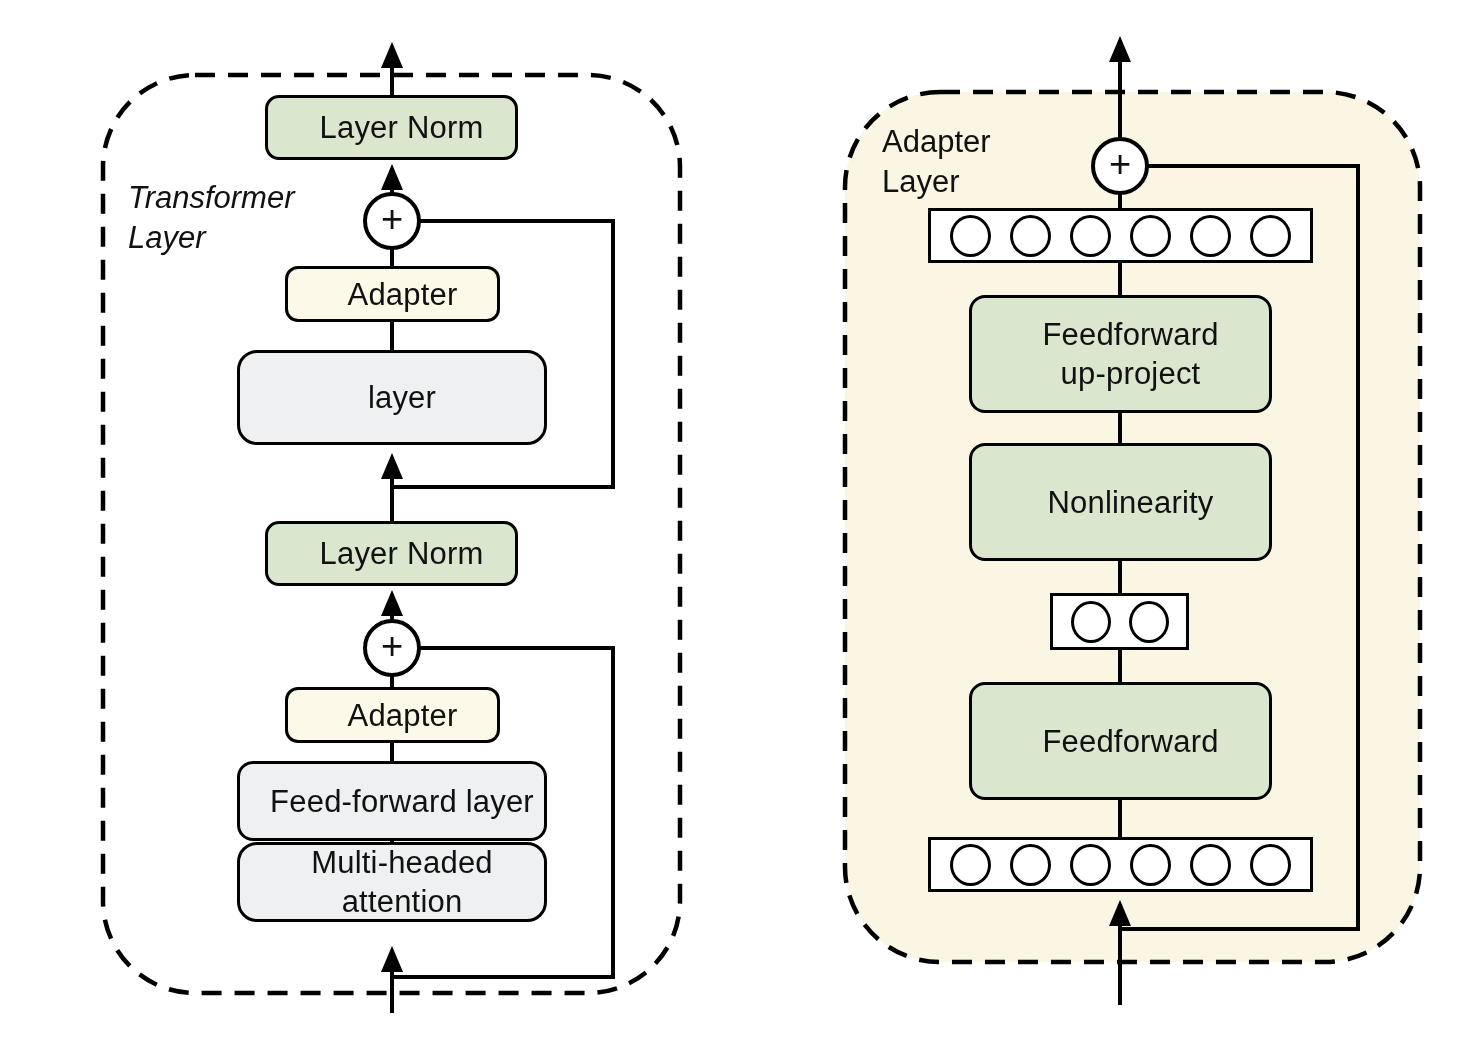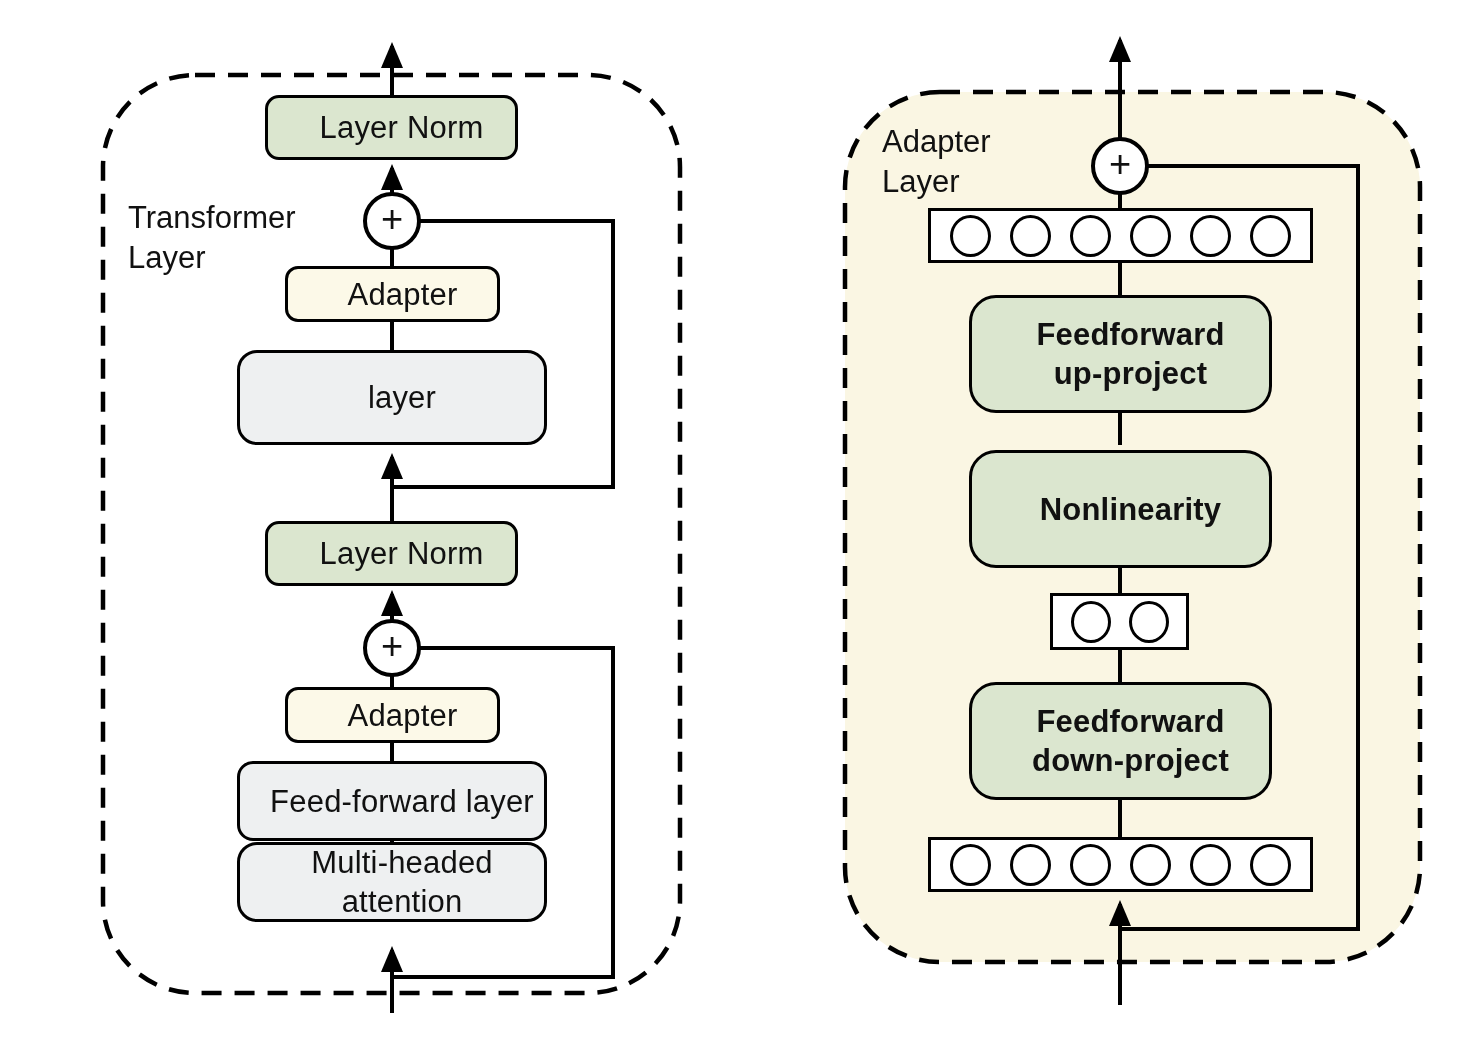--- a/index.html
+++ b/index.html
@@ -30,21 +30,21 @@
     justify-content:center;
     text-align:center;
     font-size:31px;
     line-height:39px;
     letter-spacing:0.2px;
     padding-left:20px;
   }
   .green{background:var(--box-green);border-radius:14px;}
   .cream{background:var(--box-cream);border-radius:13px;}
   .gray{background:var(--box-gray);border-radius:20px;}
-  .rgreen{background:var(--box-green);border-radius:27px;font-weight:bold;}
+  .rgreen{background:var(--box-green);border-radius:16px;}
   .feature-row{
     position:absolute;
     box-sizing:border-box;
     background:#ffffff;
     border:3.5px solid var(--line-black);
     display:flex;
     align-items:center;
     justify-content:center;
   }
   .feature-row .unit{
@@ -105,21 +105,21 @@
     <path d="M1120,263 L1120,297" stroke="#000" stroke-width="4" fill="none"></path>
     <path d="M1120,413 L1120,445" stroke="#000" stroke-width="4" fill="none"></path>
     <path d="M1120,561 L1120,595" stroke="#000" stroke-width="4" fill="none"></path>
     <path d="M1120,650 L1120,684" stroke="#000" stroke-width="4" fill="none"></path>
     <path d="M1120,800 L1120,839" stroke="#000" stroke-width="4" fill="none"></path>
     <path d="M1120,1005 L1120,904" stroke="#000" stroke-width="4" fill="none" marker-end="url(#ah)"></path>
     <path d="M1147,166 L1358,166 L1358,929 L1120,929" stroke="#000" stroke-width="4" fill="none"></path>
     <circle cx="1120" cy="166" r="27" fill="#fff" stroke="#000" stroke-width="4"></circle>
   </svg>
 
-  <div class="panel-label" style="left:128px;top:198px;">
+  <div class="panel-label" style="left:128px;top:178px;font-style:italic;">
     <span>Transformer</span>
     <span>Layer</span>
   </div>
 
   <div class="box green" style="left:265px;top:95px;width:253px;height:65px;">
     <span>Layer Norm</span>
   </div>
   <div class="plus" style="left:392px;top:221px;">+</div>
   <div class="box cream" style="left:285px;top:266px;width:215px;height:56px;">
     <span>Adapter</span>
@@ -155,32 +155,31 @@
     <div class="unit"></div>
     <div class="unit"></div>
     <div class="unit"></div>
   </div>
 
   <div class="box rgreen" style="left:969px;top:295px;width:303px;height:118px;">
     <span>Feedforward</span>
     <span>up-project</span>
   </div>
 
-  <div class="box rgreen" style="left:969px;top:443px;width:303px;height:118px;margin-top:7px;">
+  <div class="box rgreen" style="left:969px;top:443px;width:303px;height:118px;">
     <span>Nonlinearity</span>
   </div>
 
   <div class="feature-row row2" style="left:1050px;top:593px;width:139px;height:57px;">
     <div class="unit"></div>
     <div class="unit"></div>
   </div>
 
   <div class="box rgreen" style="left:969px;top:682px;width:303px;height:118px;">
     <span>Feedforward</span>
-    <span>down-project</span>
   </div>
 
   <div class="feature-row row6" style="left:928px;top:837px;width:385px;height:55px;">
     <div class="unit"></div>
     <div class="unit"></div>
     <div class="unit"></div>
     <div class="unit"></div>
     <div class="unit"></div>
     <div class="unit"></div>
   </div>

